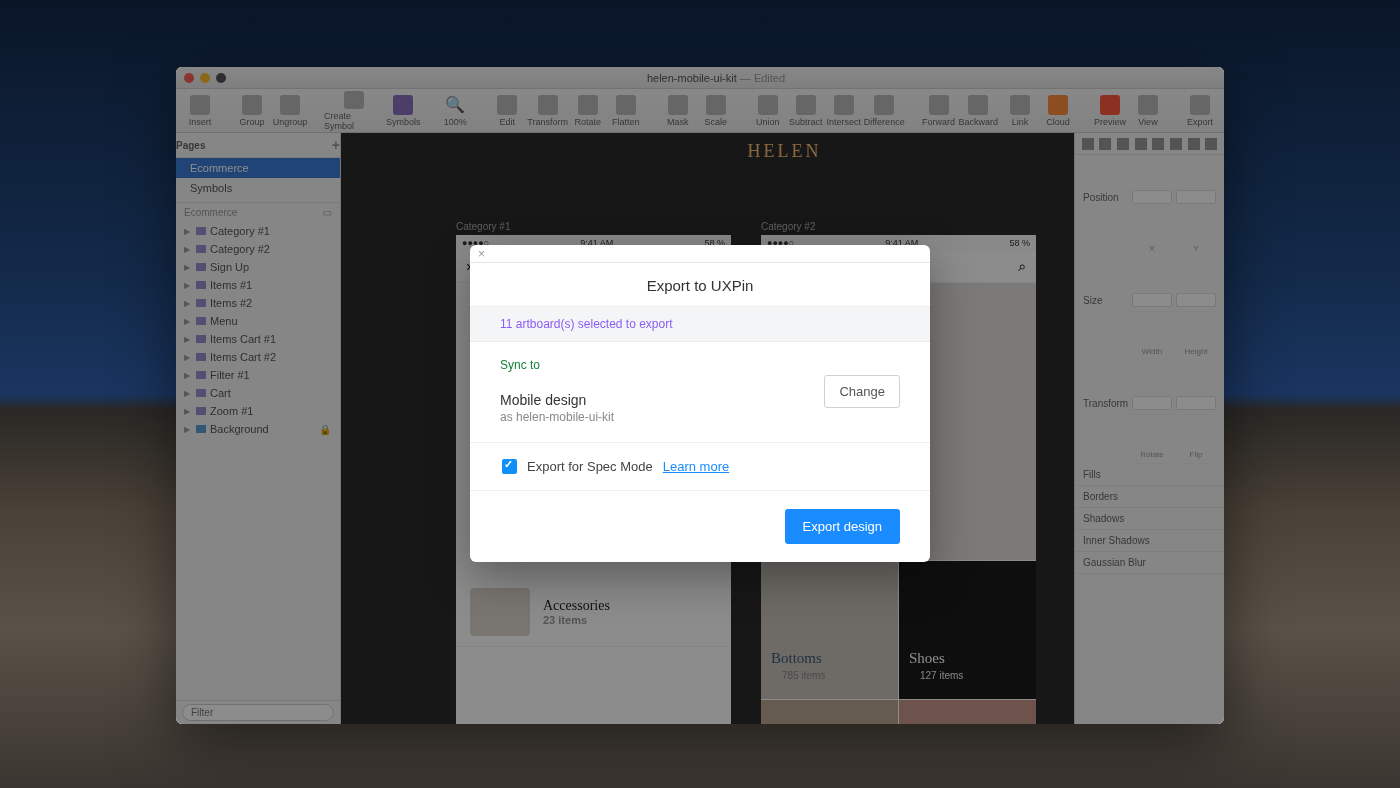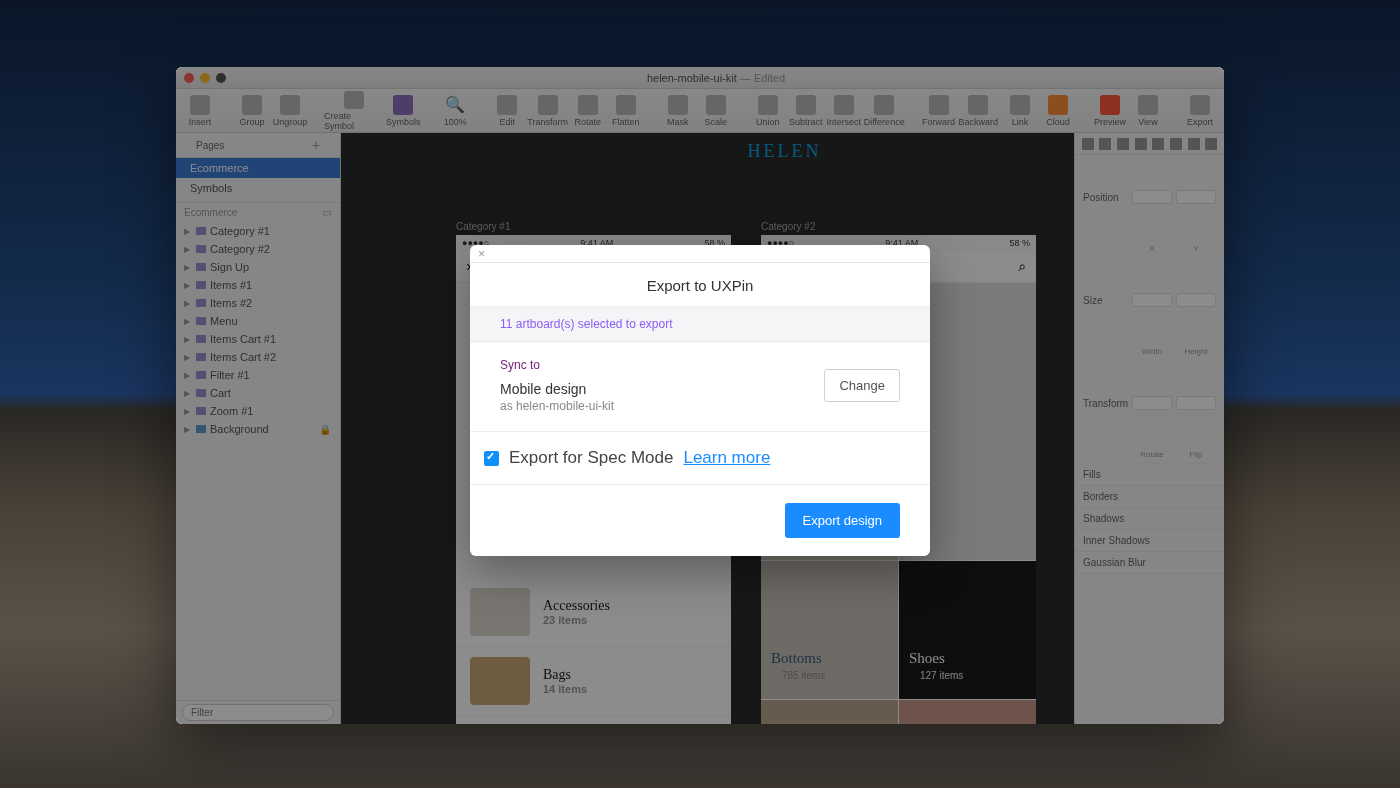--- a/index.html
+++ b/index.html
@@ -51,34 +51,34 @@
 }
 .tbtn { display: flex; flex-direction: column; align-items: center; justify-content: center; min-width: 36px; height: 40px; }
 .tbtn .ico { width: 20px; height: 20px; background: #bbb; border-radius: 3px; margin-bottom: 2px; }
 .tbtn.red .ico { background: #ff5a3d; }
 .tbtn.purple .ico { background: #8a6fbf; }
 .tbtn.cloud .ico { background: #ff8c3d; }
 .tsep { width: 12px; }
 .tspacer { flex: 1; }
 .body { display: flex; height: calc(100% - 66px); }
 .left-panel { width: 165px; background: #f5f5f5; border-right: 1px solid #d5d5d5; font-size: 11px; color: #555; display: flex; flex-direction: column; }
-.pages-hdr { padding: 4px 20px; font-weight: 400; font-size: 10px; color: #666; display: flex; justify-content: space-between; align-items: center; border-bottom: 1px solid #e0e0e0; }
+.pages-hdr { padding: 4px 0; font-weight: 700; font-size: 10px; color: #666; display: flex; justify-content: space-between; align-items: center; border-bottom: 1px solid #e0e0e0; }
 .pages-hdr .plus { color: #999; font-size: 14px; }
 .page-item { padding: 4px 14px; font-size: 11px; }
 .page-item.active { background: #3d7dd8; color: white; }
 .layers-sec-hdr { padding: 4px 8px; color: #999; font-size: 10px; display: flex; justify-content: space-between; border-top: 1px solid #e0e0e0; margin-top: 4px;}
 .layer-item { padding: 3px 8px; display: flex; align-items: center; gap: 4px; font-size: 11px; }
 .layer-item .chev { color: #999; font-size: 8px; width: 8px; }
 .layer-item .sq { width: 10px; height: 8px; background: #9a8fcf; display: inline-block; }
 .layer-item.bg .sq { background: #5a9fd4; }
 .layer-item .lock { margin-left: auto; color: #bbb; font-size: 10px; }
 .left-panel .filter { border-top: 1px solid #ddd; padding: 3px 6px; margin-top: auto; }
 .left-panel .filter input { width: 100%; border: 1px solid #ccc; border-radius: 10px; padding: 2px 8px; font-size: 10px; background: #fff; color: #888;}
 .canvas { flex: 1; background: #2a2a2a; position: relative; overflow: hidden; }
-.canvas .brand { position:absolute; top: 8px; left: 50%; transform: translateX(40px); color: #0ea5e9; font-family: Georgia, serif; letter-spacing: 3px; font-size: 18px; }
+.canvas .brand { position:absolute; top: 8px; left: 50%; transform: translateX(40px); color: #fdba74; font-family: Georgia, serif; letter-spacing: 3px; font-size: 18px; }
 .artboard { position: absolute; background: #fff; }
 .ab-label { position: absolute; top: -14px; left: 0; font-size: 10px; color: #aaa; }
 .ab1 { left: 115px; top: 102px; width: 275px; height: 600px; }
 .ab2 { left: 420px; top: 102px; width: 275px; height: 600px; }
 .statusbar { height: 16px; background: #fafafa; display: flex; justify-content: space-between; align-items: center; padding: 0 6px; font-size: 9px; color: #333; }
 .navbar { height: 32px; border-bottom: 1px solid #eee; display: flex; align-items: center; justify-content: space-between; padding: 0 10px; font-size: 14px; }
 .prod-row { display:flex; align-items:center; gap:13px; padding:10px 14px; border-bottom:1px solid #f0f0f0; }
 .prod-row .thumb { width:60px; height:48px; background:#dcd6cc; border-radius:4px;}
 .prod-row .pname { font-family: Georgia, serif; font-size:14px; color:#222;}
 .prod-row .pcount { font-size:11px; color:#999;font-weight:bold;}
@@ -102,25 +102,25 @@
   border-radius: 6px;
   box-shadow: 0 15px 45px rgba(0,0,0,0.35);
   z-index: 10;
   overflow: hidden;
 }
 .dlg-top { height: 18px; display:flex; align-items:center; padding:0 8px; border-bottom:1px solid #e5e5e5;}
 .dlg-top .close { font-size:12px; color:#999; }
 .dlg-title { text-align: center; padding: 14px 0 12px; font-size: 15px; color: #333; border-bottom: 1px solid #eee;}
 .dlg-subbar { background:#f4f5f6; padding: 10px 30px; font-size: 12px; color: #8b5cf6; border-bottom: 1px solid #eaeaea;}
 .dlg-sync { padding: 16px 30px 18px; display:flex; align-items:center; justify-content:space-between; border-bottom:1px solid #eee;}
-.dlg-sync .lbl { font-size:12px; color:#701a75; margin-bottom:9px;}
+.dlg-sync .lbl { font-size:12px; color:#15803d; margin-bottom:20px;}
 .dlg-sync .proj { font-size:14px; color:#333; margin-bottom:2px;}
 .dlg-sync .as { font-size:12px; color:#888;}
 .btn-change { border:1px solid #d0d0d0; background:#fff; color:#555; padding:8px 14px; border-radius:3px; font-size:13px;}
-.dlg-spec { padding: 16px 14px; display:flex; align-items:center; gap:10px; font-size:17px; color:#444; border-bottom:1px solid #eee;}
+.dlg-spec { padding: 16px 32px; display:flex; align-items:center; gap:10px; font-size:13px; color:#444; border-bottom:1px solid #eee;}
 .chk { width:15px; height:15px; background:#0f8ff9; border-radius:2px; position:relative;}
 .chk::after{ content:"✓"; color:white; font-size:11px; position:absolute; left:2px; top:-1px; font-weight:bold;}
 .dlg-spec a { color:#1a8cff; text-decoration:underline;}
 .dlg-footer { padding: 18px 30px; display:flex; justify-content:flex-end;}
 .btn-export { background:#1a8cff; color:#fff; border:none; padding:10px 18px; border-radius:3px; font-size:13px;}
 </style>
 </head>
 <body>
 
 <div class="window">
@@ -338,27 +338,20 @@
           <span></span>
         </div>
         <div style="height:295px"></div>
         <div class="prod-row">
           <div class="thumb"></div>
           <div>
             <div class="pname">Accessories</div>
             <div class="pcount">23 items</div>
           </div>
         </div>
-        <div class="prod-row">
-          <div class="thumb" style="background:#c9a878"></div>
-          <div>
-            <div class="pname">Bags</div>
-            <div class="pcount">14 items</div>
-          </div>
-        </div>
       </div>
 
       <div class="artboard ab2">
         <div class="ab-label">Category #2</div>
         <div class="statusbar">
           <span>●●●●○</span>
           <span>9:41 AM</span>
           <span>58 %</span>
         </div>
         <div class="navbar">

